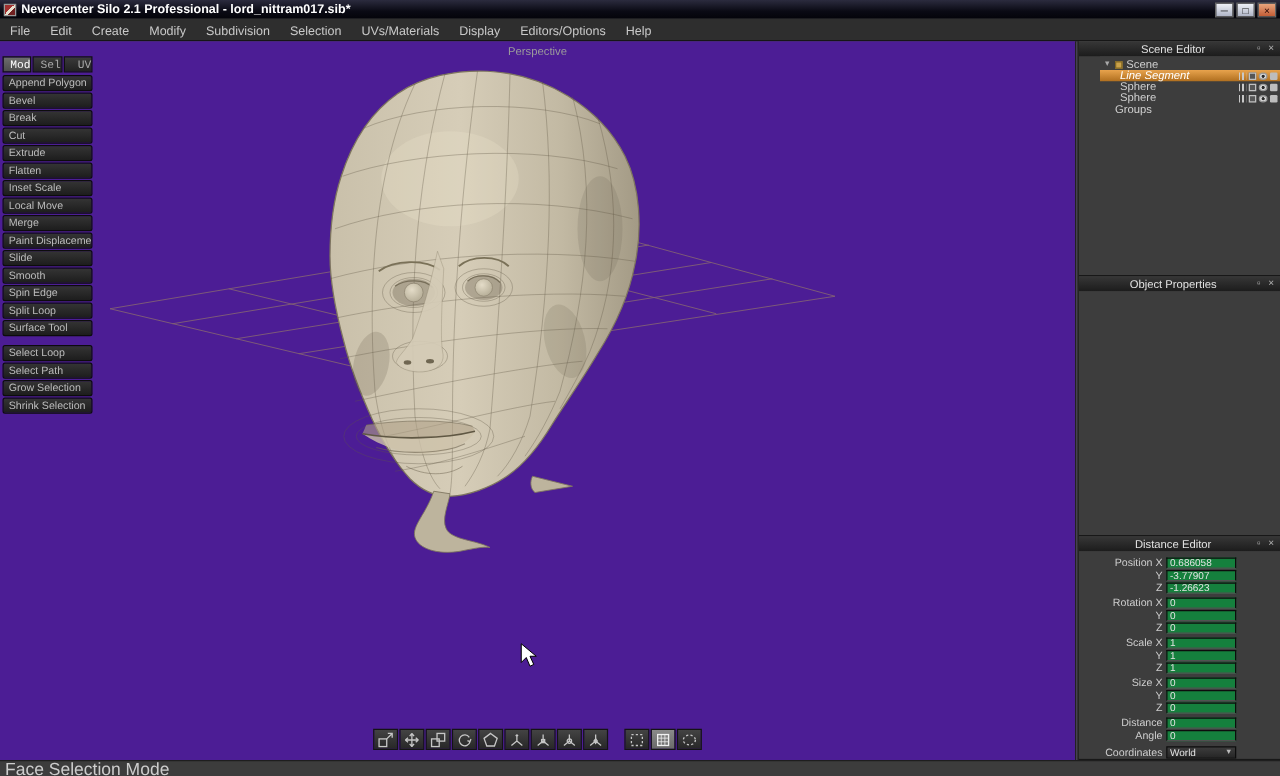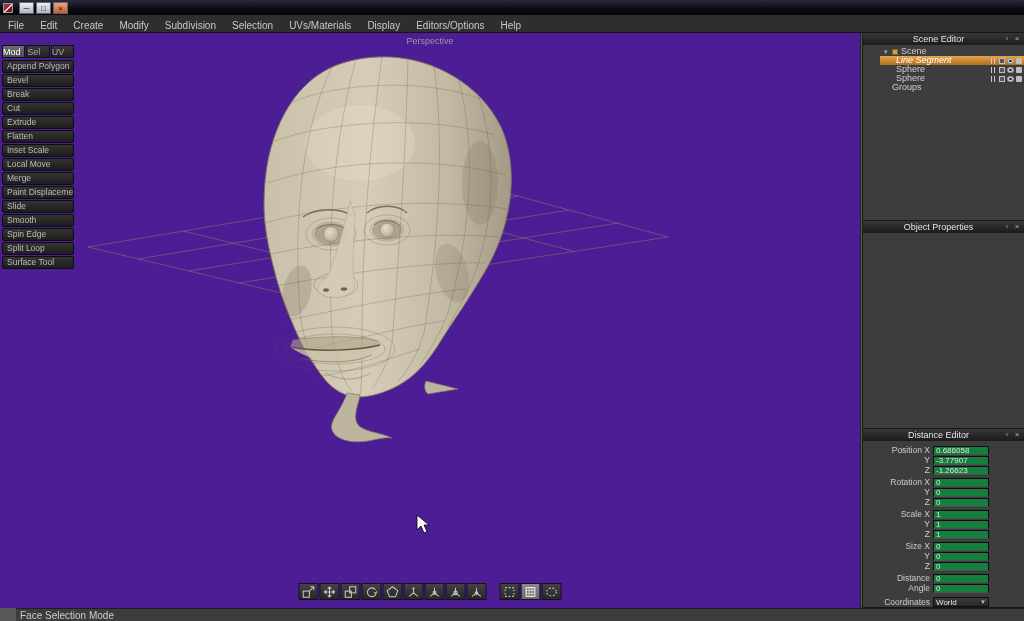--- a/index.html
+++ b/index.html
@@ -27,22 +27,22 @@
   
   .viewport { position:absolute; top:33px; left:0; width:861px; bottom:13px;
     background:#4c1d95; border-right:1px solid #222; overflow:hidden; }
   .vp-label { position:absolute; top:3px; left:0; right:0; text-align:center;
     font-size:9px; color:#9b9b9b; }
   .vp-canvas { position:absolute; top:0; left:0; width:861px; height:575px; }
 
   
   .tool-panel { position:absolute; left:2px; top:12px; width:72px; }
   .tp-tabs { display:flex; gap:1px; margin-bottom:2px; }
-  .tp-tab { flex:1; height:13px; font-size:9px; line-height:12px; text-align:left;
-    color:#a8a8a8; background:linear-gradient(#3a3a3a,#222); border:1px solid #101010; }
+  .tp-tab { flex:1; height:13px; font-size:9px; line-height:12px; text-align:right;
+    color:#a8a8a8; background:linear-gradient(#3a3a3a,#222); border:1px solid #101010;font-family:Liberation Mono, monospace; }
   .tp-tab.active { background:linear-gradient(#6e6e6e,#4c4c4c); color:#fff; }
   .tool-btn { height:13px; margin-bottom:1px; font-size:8.5px; line-height:11px;
     color:#bcbcbc; padding-left:4px; background:linear-gradient(#343434,#1d1d1d);
     border:1px solid #0c0c0c; border-radius:2px; white-space:nowrap; overflow:hidden; }
   .tool-group-2 { margin-top:7px; }
 
   
   .vp-toolbar { position:absolute; bottom:8px; left:50%; transform:translateX(-50%);
     display:flex; gap:1px; align-items:center; }
   .vtb-btn { width:20px; height:17px; display:flex; align-items:center; justify-content:center;
@@ -87,31 +87,32 @@
   .num-input { width:56px; height:9px; line-height:8px; font-size:8px; color:#e2e2e2;
     background:#15803d; border:1px solid #0d0d0d; border-bottom-color:#515151; padding:0 2px;
     overflow:hidden; white-space:nowrap; }
   .coords-row { margin-top:4px; }
   .coords-select { width:56px; height:10px; display:flex; align-items:center;
     background:linear-gradient(#3c3c3c,#262626); border:1px solid #0d0d0d;
     color:#e2e2e2; font-size:8px; padding:0 2px; }
   .coords-select .dd-arrow { margin-left:auto; font-size:6px; color:#bbb; }
 
   
-  .statusbar { position:absolute; bottom:0; left:16px; right:0; height:13px; background:#3c3c3c;
+  .statusbar { position:absolute; bottom:0; left:0; right:0; height:13px; background:#3c3c3c;
     border-top:1px solid #1e1e1e; display:flex; align-items:center; padding-left:4px;
-    font-size:10px; color:#cdcdcd; }
+    font-size:14px; color:#cdcdcd; }
 </style>
 </head>
 <body>
 
 <div class="app">
 
   <div class="titlebar">
     <div class="title-icon"></div>
+    <div class="title-text">Nevercenter Silo 2.1 Professional - lord_nittram017.sib*</div>
     <div class="win-btn">─</div>
     <div class="win-btn">□</div>
     <div class="win-btn close">×</div>
   </div>
 
   <div class="menubar">
     <div><span class="menu-item">File</span><span class="menu-item">Edit</span><span class="menu-item">Create</span><span class="menu-item">Modify</span><span class="menu-item">Subdivision</span><span class="menu-item">Selection</span><span class="menu-item">UVs/Materials</span><span class="menu-item">Display</span><span class="menu-item">Editors/Options</span><span class="menu-item">Help</span></div>
   </div>
 
   <div class="viewport">
@@ -229,20 +230,26 @@
           <div class="tool-btn">Inset Scale</div>
           <div class="tool-btn">Local Move</div>
           <div class="tool-btn">Merge</div>
           <div class="tool-btn">Paint Displacement</div>
           <div class="tool-btn">Slide</div>
           <div class="tool-btn">Smooth</div>
           <div class="tool-btn">Spin Edge</div>
           <div class="tool-btn">Split Loop</div>
           <div class="tool-btn">Surface Tool</div>
         </div>
+      <div class="tool-group-2">
+          <div class="tool-btn">Select Loop</div>
+          <div class="tool-btn">Select Path</div>
+          <div class="tool-btn">Grow Selection</div>
+          <div class="tool-btn">Shrink Selection</div>
+        </div>
     </div>
 
     <div class="vp-toolbar">
       <div class="vtb-btn">
         <svg viewBox="0 0 16 16">
             <rect x="2" y="7" width="7" height="7"></rect>
             <path d="M9 7 L14 2 M10 2 h4 v4"></path>
           </svg>
       </div>
       <div class="vtb-btn">

